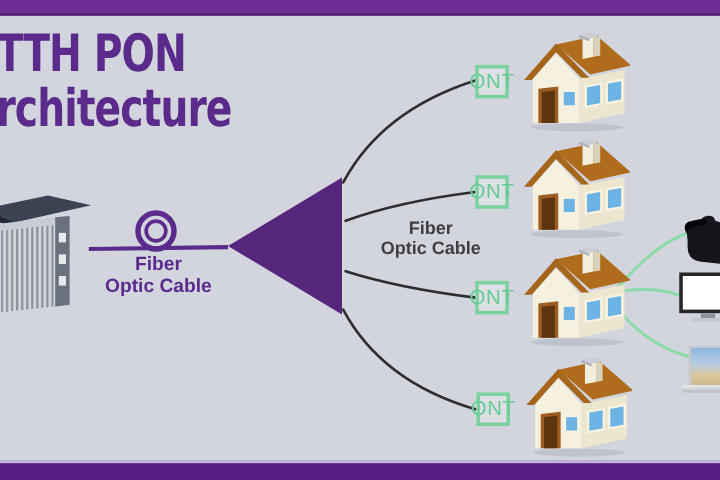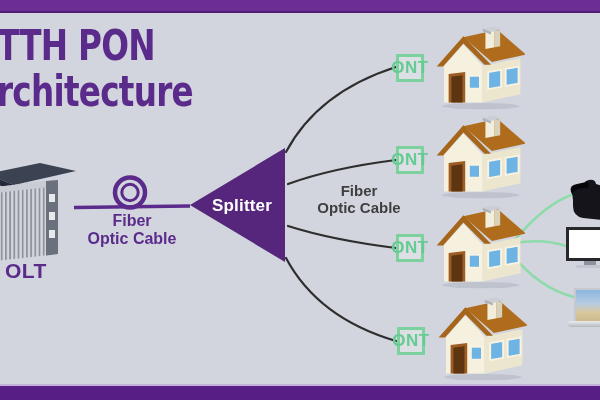--- a/index.html
+++ b/index.html
@@ -30,21 +30,21 @@
   .lbl-net{left:516px;top:152px;width:76px;font-size:14px;color:#7dd4a1;line-height:1.1;}
   
   .splitter-tri{position:absolute;left:190px;top:148px;width:0;height:0;z-index:2;
     border-top:57px solid transparent;border-bottom:57px solid transparent;
     border-right:95px solid #55267c;}
   .splitter-label{position:absolute;left:198px;top:196px;width:88px;text-align:center;
     font-size:17px;font-weight:800;color:#ffffff;z-index:3;letter-spacing:.2px;}
   
   .ont{position:absolute;width:28px;height:28px;border:3px solid #7cd19f;
     background:rgba(240,245,242,.35);display:flex;align-items:center;justify-content:center;
-    font-size:17px;font-weight:700;color:#66cb93;letter-spacing:.5px;
+    font-size:17px;font-weight:400;color:#66cb93;letter-spacing:.5px;
     box-sizing:border-box;z-index:3;}
   .ont1{left:396px;top:54px;} .ont2{left:396px;top:146px;}
   .ont3{left:396px;top:234px;} .ont4{left:397px;top:327px;}
   
   .house{position:absolute;width:92px;height:85px;z-index:2;}
   .h1{left:433px;top:25px;} .h2{left:433px;top:114px;}
   .h3{left:433px;top:204px;} .h4{left:435px;top:296px;}
   
   .phone-svg{position:absolute;left:569px;top:176px;width:34px;height:44px;z-index:2;}
   .monitor{position:absolute;left:566px;top:227px;width:44px;height:44px;z-index:2;}
@@ -125,29 +125,27 @@
     </defs>
     <polygon points="2,16 56,5 92,13 30,27" fill="#3b4251"></polygon>
     <polygon points="2,16 30,27 30,33 2,22" fill="#23283a"></polygon>
     <polygon points="2,30 74,22 74,96 2,104" fill="url(#cards)"></polygon>
     <polygon points="2,30 74,22 74,28 2,36" fill="#c9ccd3"></polygon>
     <polygon points="62,23 74,22 74,96 62,97.5" fill="#6a707c"></polygon>
     <rect x="65" y="36" width="6" height="8" fill="#e8e9ec"></rect>
     <rect x="65" y="54" width="6" height="8" fill="#e8e9ec"></rect>
     <rect x="65" y="72" width="6" height="8" fill="#e8e9ec"></rect>
   </svg>
-  <div class="olt-label">OLT</div>
 
   <div class="lbl lbl-feeder">
     <span>Fiber</span><br>
     <span>Optic Cable</span>
   </div>
 
   <div class="splitter-tri"></div>
-  <div class="splitter-label">Splitter</div>
 
   <div class="lbl lbl-dist">
     <span>Fiber</span><br>
     <span>Optic Cable</span>
   </div>
 
   <div class="ont ont1">ONT</div>
   <div class="ont ont2">ONT</div>
   <div class="ont ont3">ONT</div>
   <div class="ont ont4">ONT</div>

